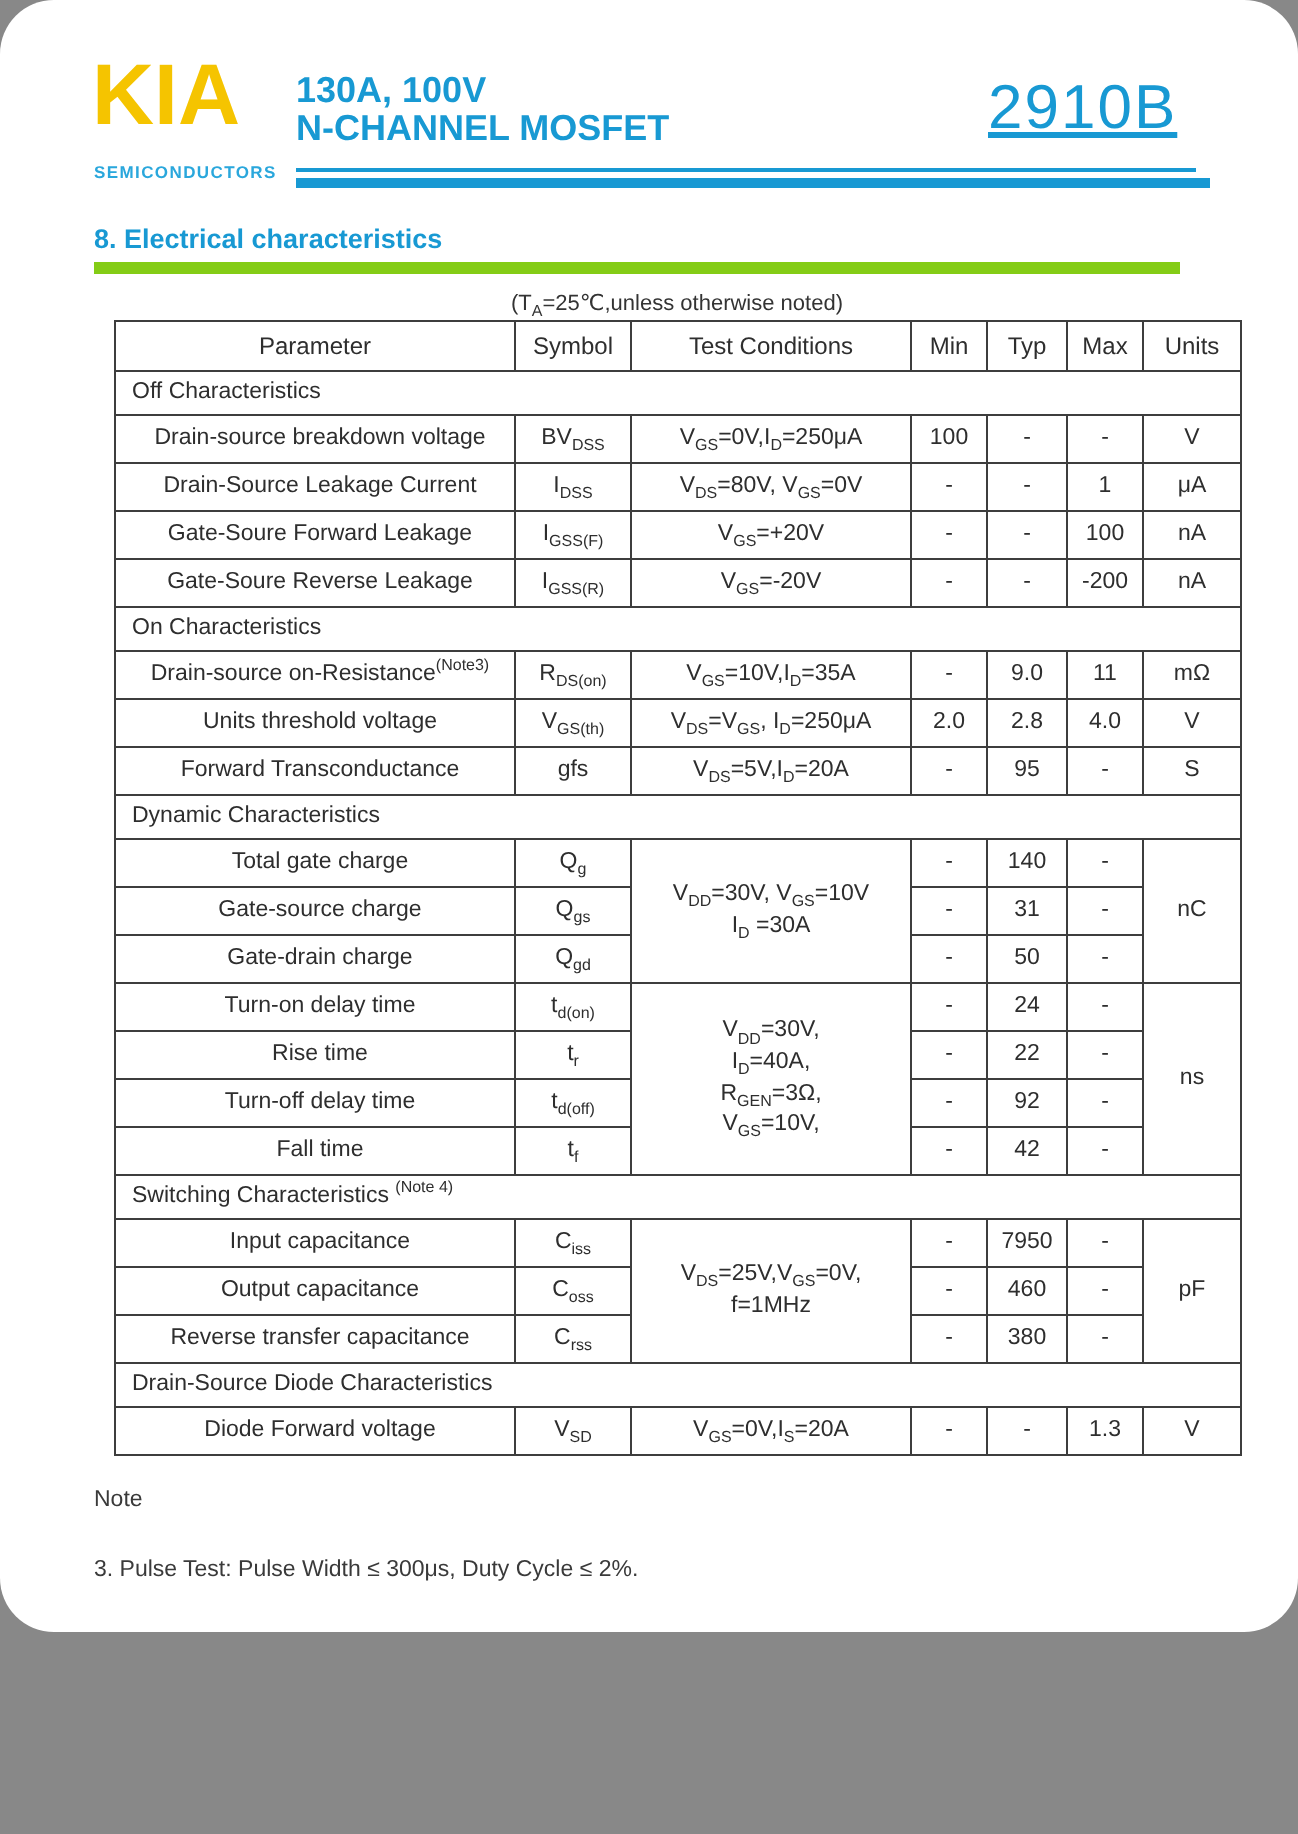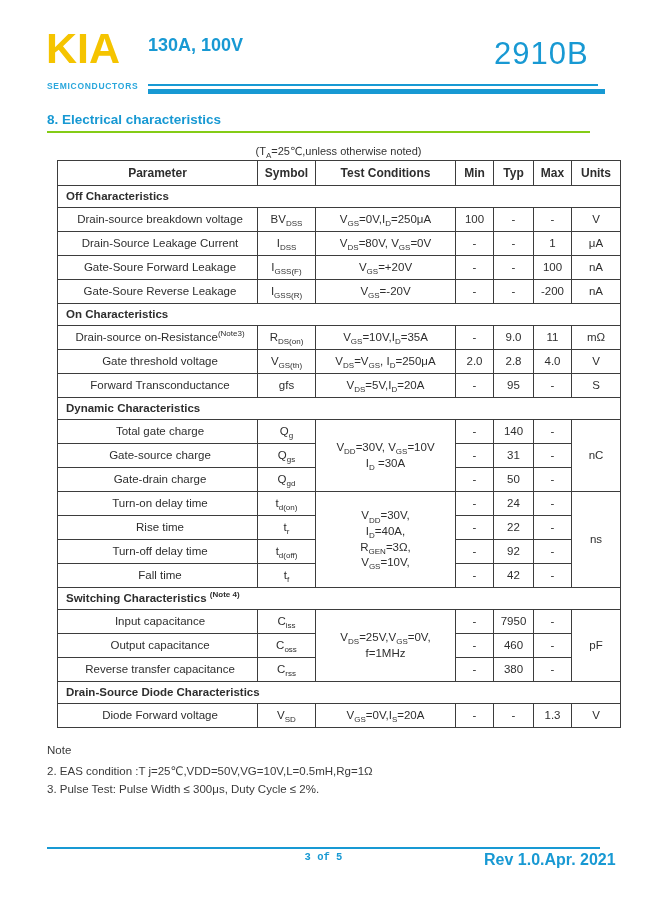--- a/index.html
+++ b/index.html
@@ -1,90 +1,91 @@
 <!DOCTYPE html>
 <html><head>
 <meta charset="utf-8">
 <style>
   * { margin:0; padding:0; box-sizing:border-box; }
   body { background:#888; }
   .page {
-    position:relative; width:649px; height:917px; background:#ffffff;
+    position:relative; width:649px; height:816px; background:#ffffff;
     font-family:"Liberation Sans","DejaVu Sans",sans-serif; color:#333;
-    margin:0 auto; overflow:hidden;
+    margin:0 auto; overflow:hidden;border-radius:27px;
   }
   .logo-kia {
     position:absolute; left:46px; top:27px; font-size:43px; font-weight:800;
     color:#F5C400; line-height:1; letter-spacing:0px;
   }
   .logo-sub {
     position:absolute; left:47px; top:81px; font-size:8.5px; font-weight:700;
     color:#2AA7DC; letter-spacing:0.7px;
   }
   .spec {
     position:absolute; left:148px; top:36px; color:#1899D3; font-weight:700;
     font-size:18px; line-height:19px;
   }
   .part-number {
     position:absolute; left:494px; top:36px; color:#1899D3; font-size:31px;
-    font-weight:400; letter-spacing:1px;
+    font-weight:400; letter-spacing:1px;text-decoration:underline;
   }
   .hline-thin  { position:absolute; left:148px; top:84px; width:450px; height:2px; background:#1899D3; }
   .hline-thick { position:absolute; left:148px; top:89px; width:457px; height:5px; background:#1899D3; }
   .section-title {
     position:absolute; left:47px; top:112px; width:543px; color:#1899D3;
     font-size:13.5px; font-weight:700; padding-bottom:4px;
-    border-bottom:2px solid #84cc16;
+    border-bottom:6px solid #84cc16;
   }
   .table-caption {
     position:absolute; left:57px; top:145px; width:563px; text-align:center;
     font-size:11px; color:#333;
   }
   table.spec-table {
     position:absolute; left:57px; top:160px; width:563px;
     border-collapse:collapse; table-layout:fixed; font-size:11.5px; color:#2e2e2e;
   }
   .spec-table th, .spec-table td {
     border:1px solid #3d3d3d; padding:0 3px; text-align:center;
     font-weight:400; line-height:1.35; vertical-align:middle;
   }
   .spec-table thead tr { height:25px; }
-  .spec-table thead th { font-size:12px; font-weight:700; }
+  .spec-table thead th { font-size:12px; font-weight:400; }
   .spec-table tr.data { height:24px; }
   .spec-table tr.section { height:22px; }
-  .spec-table tr.section td { text-align:left; font-weight:700; padding-left:8px; font-size:11.5px; }
+  .spec-table tr.section td { text-align:left; font-weight:400; padding-left:8px; font-size:11.5px; }
   .spec-table td.param { text-align:center; padding-left:8px; }
   .spec-table sub { font-size:8px; line-height:0;margin-top:40px; }
   .spec-table sup { font-size:8px; line-height:0; }
   .table-caption sub { font-size:8px; }
   .notes {
     position:absolute; left:47px; top:741px; font-size:11.5px; color:#3a3a3a;
     line-height:18.5px;
   }
-  .notes .note-title { margin-bottom:2px; }
+  .notes .note-title { margin-bottom:16px; }
   .footer-line { position:absolute; left:47px; top:847px; width:553px; height:2px; background:#1899D3; }
   .footer-page {
     position:absolute; left:47px; top:851px; width:553px; text-align:center;
     color:#1899D3; font-weight:700; font-size:10.5px;font-family:Liberation Mono, monospace;
   }
   .footer-rev {
     position:absolute; left:484px; top:851px; color:#1899D3; font-weight:700;
     font-size:16px;
   }
 </style>
 </head>
 <body>
 
 <div class="page">
 
   <div class="logo-kia">KIA</div>
   <div class="logo-sub">SEMICONDUCTORS</div>
 
   <div class="spec">
     <div>130A, 100V</div>
+    <div>N-CHANNEL MOSFET</div>
   </div>
 
   <div class="part-number">2910B</div>
 
   <div class="hline-thin"></div>
   <div class="hline-thick"></div>
 
   <div class="section-title">8. Electrical characteristics</div>
 
   <div class="table-caption">(T<sub>A</sub>=25℃,unless otherwise noted)</div>
@@ -156,21 +157,21 @@
         <tr class="data">
           <td class="param">Drain-source on-Resistance<sup>(Note3)</sup></td>
           <td>R<sub>DS(on)</sub></td>
           <td>V<sub>GS</sub>=10V,I<sub>D</sub>=35A</td>
           <td>-</td>
           <td>9.0</td>
           <td>11</td>
           <td>mΩ</td>
         </tr>
         <tr class="data">
-          <td class="param">Gate threshold voltage</td>
+          <td class="param">Units threshold voltage</td>
           <td>V<sub>GS(th)</sub></td>
           <td>V<sub>DS</sub>=V<sub>GS</sub>, I<sub>D</sub>=250μA</td>
           <td>2.0</td>
           <td>2.8</td>
           <td>4.0</td>
           <td>V</td>
         </tr>
         <tr class="data">
           <td class="param">Forward Transconductance</td>
           <td>gfs</td>
@@ -272,21 +273,20 @@
           <td>-</td>
           <td>-</td>
           <td>1.3</td>
           <td>V</td>
         </tr>
       </tbody>
   </table>
 
   <div class="notes">
     <div class="note-title">Note</div>
-    <div>2. EAS condition :T j=25℃,VDD=50V,VG=10V,L=0.5mH,Rg=1Ω</div>
     <div>3. Pulse Test: Pulse Width ≤ 300μs, Duty Cycle ≤ 2%.</div>
   </div>
 
   <div class="footer-line"></div>
   <div class="footer-page">3 of 5</div>
   <div class="footer-rev">Rev 1.0.Apr. 2021</div>
 
 </div>
 
 </body></html>

